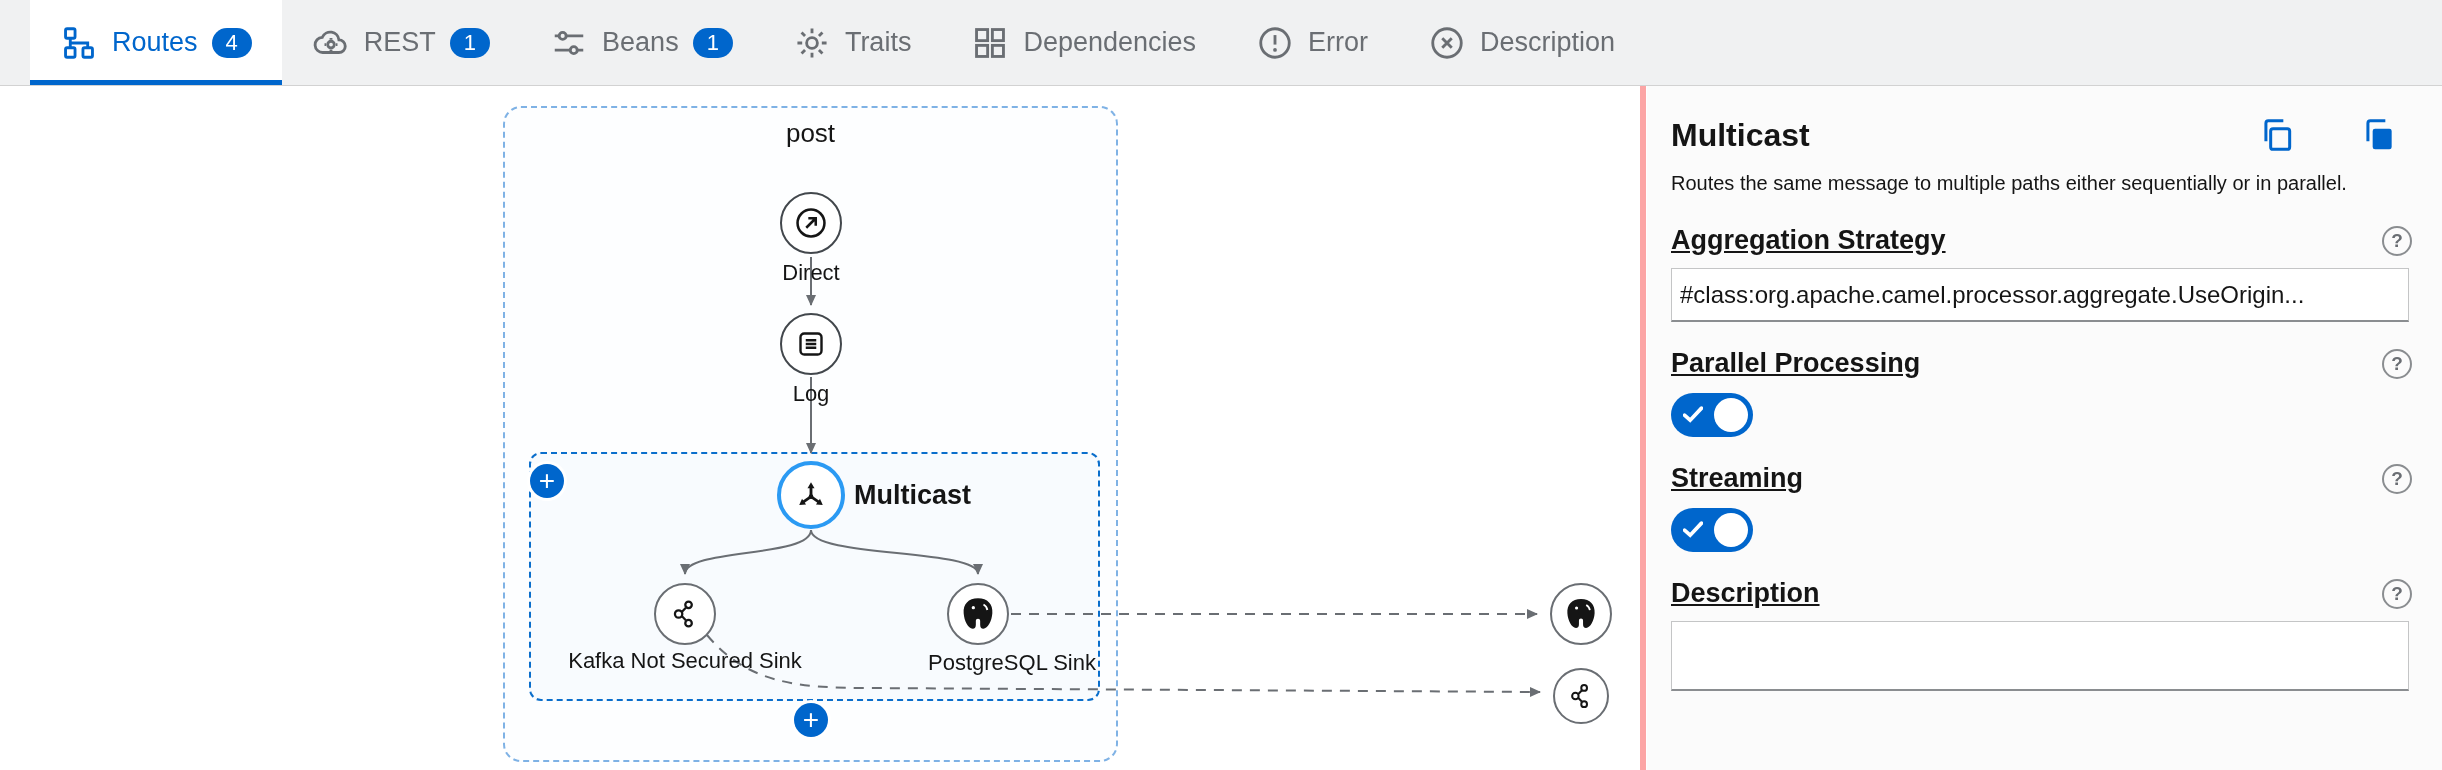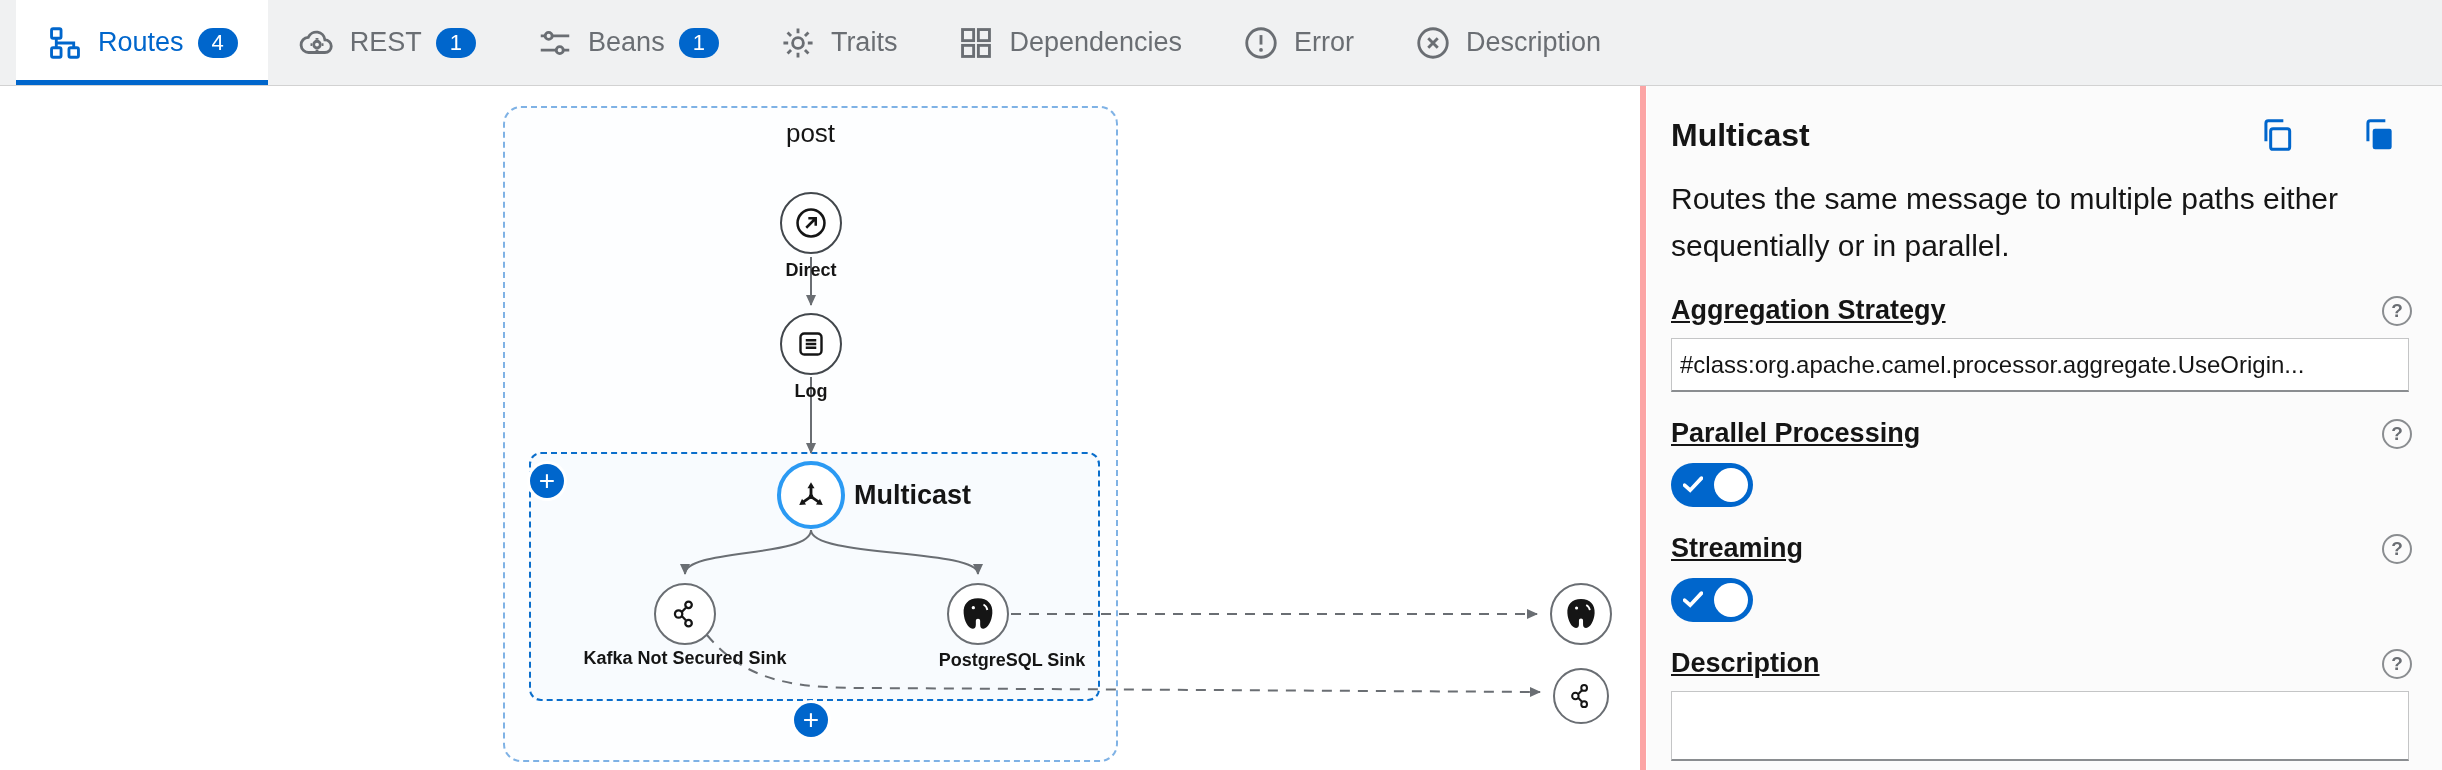--- a/index.html
+++ b/index.html
@@ -2,21 +2,21 @@
 <html><head>
 <meta charset="utf-8">
 <style>
   * { box-sizing: border-box; }
   html,body { margin:0; padding:0; width:2442px; height:770px; overflow:hidden;
     background:#fff; font-family:"Liberation Sans", sans-serif; color:#151515; }
 
   
   .tabbar { position:absolute; left:0; top:0; width:2442px; height:86px;
     background:#f0f1f2; border-bottom:1px solid #d2d2d2; display:flex;
-    align-items:stretch; padding-left:16px; }
+    align-items:stretch; padding-left:30px; }
   .tab { display:flex; align-items:center; gap:14px; padding:0 30px;
     color:#6a6e73; font-size:27px; cursor:pointer; }
   .tab .ticon { width:38px; height:38px; flex:0 0 auto; }
   .tab.active { background:#fff; color:#0066cc; box-shadow:inset 0 -5px 0 #0066cc; }
   .badge { background:#0066cc; color:#fff; border-radius:999px; font-size:22px;
     padding:4px 14px; line-height:1; }
 
   
   .canvas { position:absolute; left:0; top:86px; width:1646px; height:684px;
     background:#fff; border-right:6px solid #fca5a5; }
@@ -33,42 +33,42 @@
     background:#fff; border:2.5px solid #42474c; display:flex;
     align-items:center; justify-content:center; }
   .node.thin { border-width:2px; border-color:#6a6e73; }
   .n-direct { left:780px; top:106px; }
   .n-log { left:780px; top:227px; }
   .n-multicast { left:777px; top:375px; width:68px; height:68px; border:4px solid #2b9af3; }
   .n-kafka { left:654px; top:497px; }
   .n-postgres { left:947px; top:497px; }
   .n-float-postgres { left:1550px; top:497px; }
   .n-float-kafka { left:1553px; top:582px; width:56px; height:56px; }
-  .nlabel { position:absolute; transform:translateX(-50%); font-size:18px;
-    white-space:nowrap; color:#151515;font-weight:bold; }
+  .nlabel { position:absolute; transform:translateX(-50%); font-size:22px;
+    white-space:nowrap; color:#151515; }
   .l-direct { left:811px; top:174px; }
   .l-log { left:811px; top:295px; }
   .l-multicast { left:854px; top:394px; transform:none; font-weight:600; font-size:27px; }
   .l-kafka { left:685px; top:562px; }
   .l-postgres { left:1012px; top:564px;text-align:center; }
   .plus { position:absolute; width:34px; height:34px; border-radius:50%;
     background:#0066cc; color:#fff; display:flex; align-items:center;
     justify-content:center; font-size:28px; line-height:1; box-shadow:0 0 0 3px #fff;
     cursor:pointer; }
   .plus-1 { left:530px; top:378px; }
   .plus-2 { left:794px; top:617px; }
 
   
   .panel { position:absolute; left:1647px; top:86px; width:795px; height:684px;
     background:#fbfbfb; padding:30px 30px 0 24px; }
   .panel-head { display:flex; justify-content:space-between; align-items:center; }
   .panel-title { font-size:32px; font-weight:700; margin:0; }
   .head-icons { display:flex; gap:64px; margin-right:14px; }
   .head-icons svg { width:38px; height:38px; cursor:pointer; }
-  .panel-desc { font-size:30px; line-height:1.55; margin:22px 0 0 0; max-width:700px; }
+  .panel-desc { font-size:20px; line-height:1.55; margin:14px 0 0 0; max-width:700px; }
   .frow { display:flex; justify-content:space-between; align-items:center; margin-top:26px; }
   .flabel { font-weight:700; font-size:27px;text-decoration:underline; }
   .help { width:30px; height:30px; border:2px solid #8a8d90; border-radius:50%;
     display:flex; align-items:center; justify-content:center; font-size:19px;
     font-weight:bold; color:#6a6e73; cursor:pointer; flex:0 0 auto; }
   .pfinput { margin-top:12px; width:738px; height:54px; border:1px solid #c4c5c6;
     border-bottom:2px solid #8a8d90; background:#fff; font-size:24px; padding:0 8px;
     color:#151515; font-family:inherit; display:block; }
   .toggle { margin-top:14px; width:82px; height:44px; border-radius:22px;
     background:#0066cc; position:relative; cursor:pointer; }

